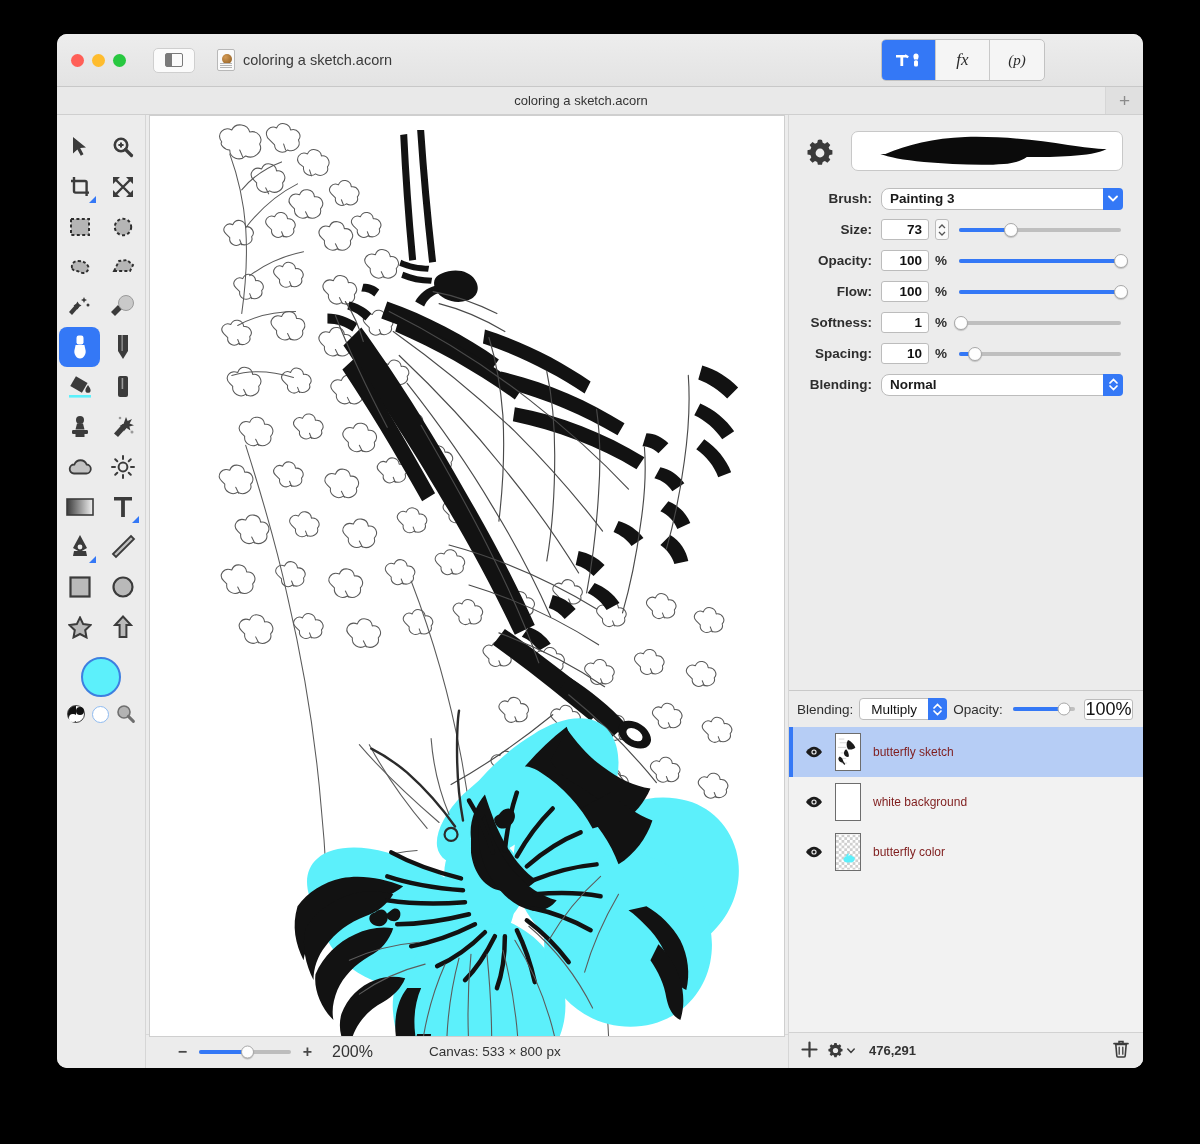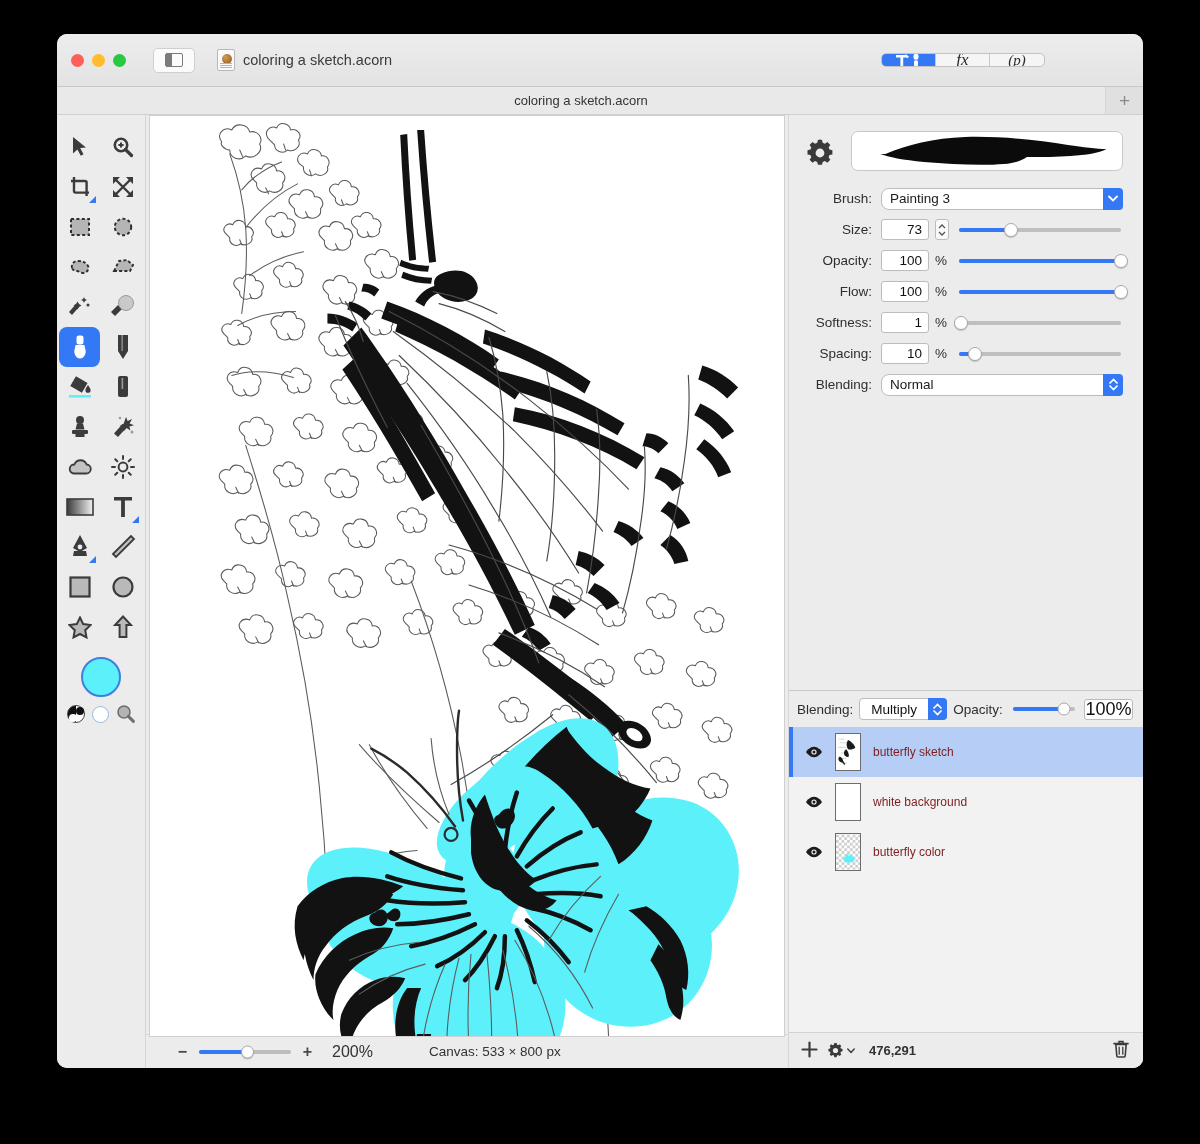--- a/index.html
+++ b/index.html
@@ -72,21 +72,21 @@
   }
   .doc-title { font-size: 14.5px; color: #3a3a3a; }
 
   .segmented {
     position: absolute; right: 98px; top: 50%; transform: translateY(-50%);
     display: flex;
     border: 1px solid #c2c2c2;
     border-radius: 5px;
     overflow: hidden;
     background: #f5f5f5;
-    height: 14px;
+    height: 42px;
   }
   .seg {
     width: 54px; height: 100%;
     display: flex; align-items: center; justify-content: center;
     border-right: 1px solid #c9c9c9;
     font-size: 14px; color: #2b2b2b;
   }
   .seg:last-child { border-right: none; }
   .seg.active { background: #3478f6; color: #fff; }
   .seg .fx { font-family: "Liberation Serif", serif; font-style: italic; font-size: 17px; }
@@ -198,21 +198,21 @@
   .brush-top { padding: 16px 20px 6px 14px; display:flex; align-items:flex-start; gap: 14px; }
   .gear-btn { width: 34px; height: 34px; flex: none; display:flex; align-items:center; justify-content:center; margin-top:5px;}
   .brush-preview {
     flex: 1; height: 40px; background:#fff;
     border: 1px solid #c8c8c8; border-radius: 7px;
     overflow:hidden;
   }
   .brush-preview svg { display:block; width:100%; height:100%; }
 
   .form { padding: 6px 20px 0 14px; }
-  .frow { display: flex; align-items: center; height: 31px; }
+  .frow { display: flex; align-items: center; height: 31px; font-weight: bold; }
   .flabel { width: 78px; text-align: right; font-size: 13.5px; color: #2e2e2e; padding-right: 9px; }
 
   .combo {
     flex: 1; height: 22px; background: #fff;
     border: 1px solid #bcbcbc; border-radius: 8px;
     display: flex; align-items: center;
     font-size: 13.5px; color: #1a1a1a;
     padding-left: 8px; position: relative;
   }
   .combo .arrow-box {

